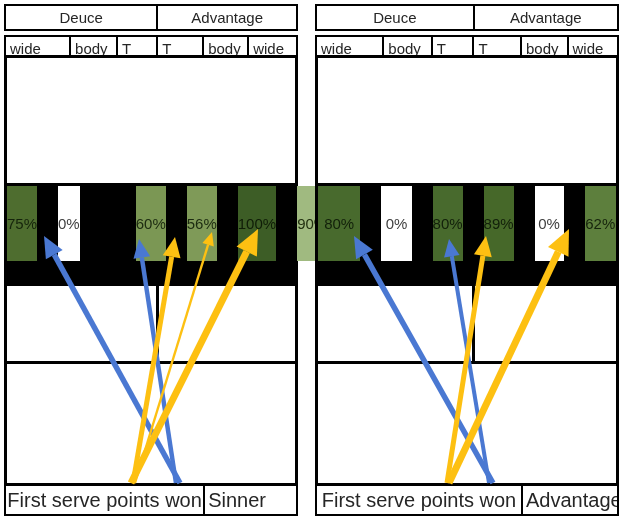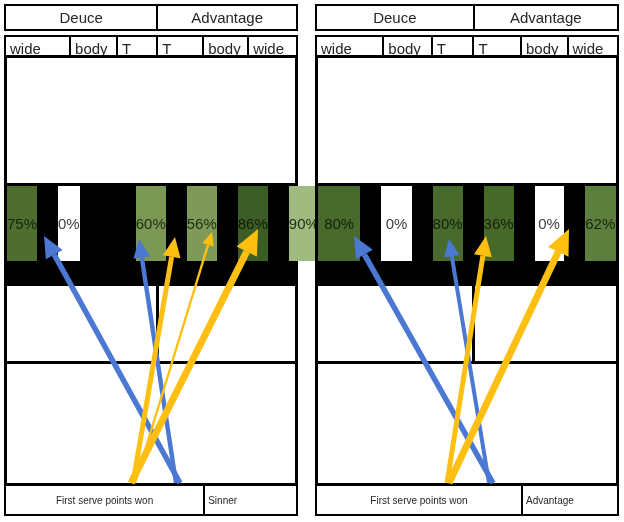--- a/index.html
+++ b/index.html
@@ -27,21 +27,21 @@
            gap:21px; padding-top:3px; box-sizing:border-box; align-items:start; }
   .zcell { height:75px; display:flex; align-items:center; justify-content:center;
            font-size:15px; font-weight:500; background:#fff; }
   .center-line { position:absolute; top:228px; left:calc(52.2% - 1.5px);
            width:3px; height:78px; background:#000; }
   .service-line { position:absolute; top:303px; left:0; width:100%; height:3px; background:#000; }
 
   .footer { position:absolute; left:0; top:480px; width:100%; height:32px;
            border:2px solid #000; box-sizing:border-box; background:#fff;
            display:grid; grid-template-columns:68fr 32fr; }
-  .fcell { display:flex; align-items:center; font-size:10px; color:#262626;
+  .fcell { display:flex; align-items:center; font-size:20px; color:#262626;
            overflow:hidden; white-space:nowrap; }
   .fcell.stat { justify-content:center; }
   .fcell.player { border-left:2px solid #000; padding-left:3px; }
 
   #arrow-layer { position:absolute; left:0; top:0; pointer-events:none; }
 </style>
 </head>
 <body>
 
 <div class="stage">
@@ -58,21 +58,21 @@
       <div class="hcell zone">T</div>
       <div class="hcell zone">body</div>
       <div class="hcell zone">wide</div>
     </div>
     <div class="court">
       <div class="cells-band">
         <div class="zcell" style="background: rgb(78, 109, 47); color: rgb(21, 36, 11);">75%</div>
         <div class="zcell" style="background: rgb(255, 255, 255); color: rgb(63, 63, 63);">0%</div>
         <div class="zcell" style="background: rgb(123, 151, 84); color: rgb(28, 43, 16); margin-left: 35px;">60%</div>
         <div class="zcell" style="background: rgb(127, 154, 88); color: rgb(28, 43, 16);">56%</div>
-        <div class="zcell" style="background: rgb(61, 93, 38); color: rgb(15, 29, 7);">86%</div>
+        <div class="zcell" style="background: rgb(61, 93, 38); color: rgb(15, 29, 7);">100%</div>
         <div class="zcell" style="background: rgb(160, 186, 128); color: rgb(34, 49, 15);">90%</div>
       </div>
       <div class="center-line"></div>
       <div class="service-line"></div>
     </div>
     <div class="footer">
       <div class="fcell stat">First serve points won</div>
       <div class="fcell player">Sinner</div>
     </div>
   </div>
@@ -88,21 +88,21 @@
       <div class="hcell zone">T</div>
       <div class="hcell zone">T</div>
       <div class="hcell zone">body</div>
       <div class="hcell zone">wide</div>
     </div>
     <div class="court">
       <div class="cells-band">
         <div class="zcell" style="background: rgb(72, 106, 45); color: rgb(18, 32, 10);">80%</div>
         <div class="zcell" style="background: rgb(255, 255, 255); color: rgb(63, 63, 63);">0%</div>
         <div class="zcell" style="background: rgb(72, 106, 45); color: rgb(18, 32, 10);">80%</div>
-        <div class="zcell" style="background: rgb(70, 104, 41); color: rgb(18, 32, 10);">36%</div>
+        <div class="zcell" style="background: rgb(70, 104, 41); color: rgb(18, 32, 10);">89%</div>
         <div class="zcell" style="background: rgb(255, 255, 255); color: rgb(63, 63, 63);">0%</div>
         <div class="zcell" style="background: rgb(93, 127, 61); color: rgb(22, 36, 12);">62%</div>
       </div>
       <div class="center-line"></div>
       <div class="service-line"></div>
     </div>
     <div class="footer">
       <div class="fcell stat">First serve points won</div>
       <div class="fcell player">Advantage</div>
     </div>

